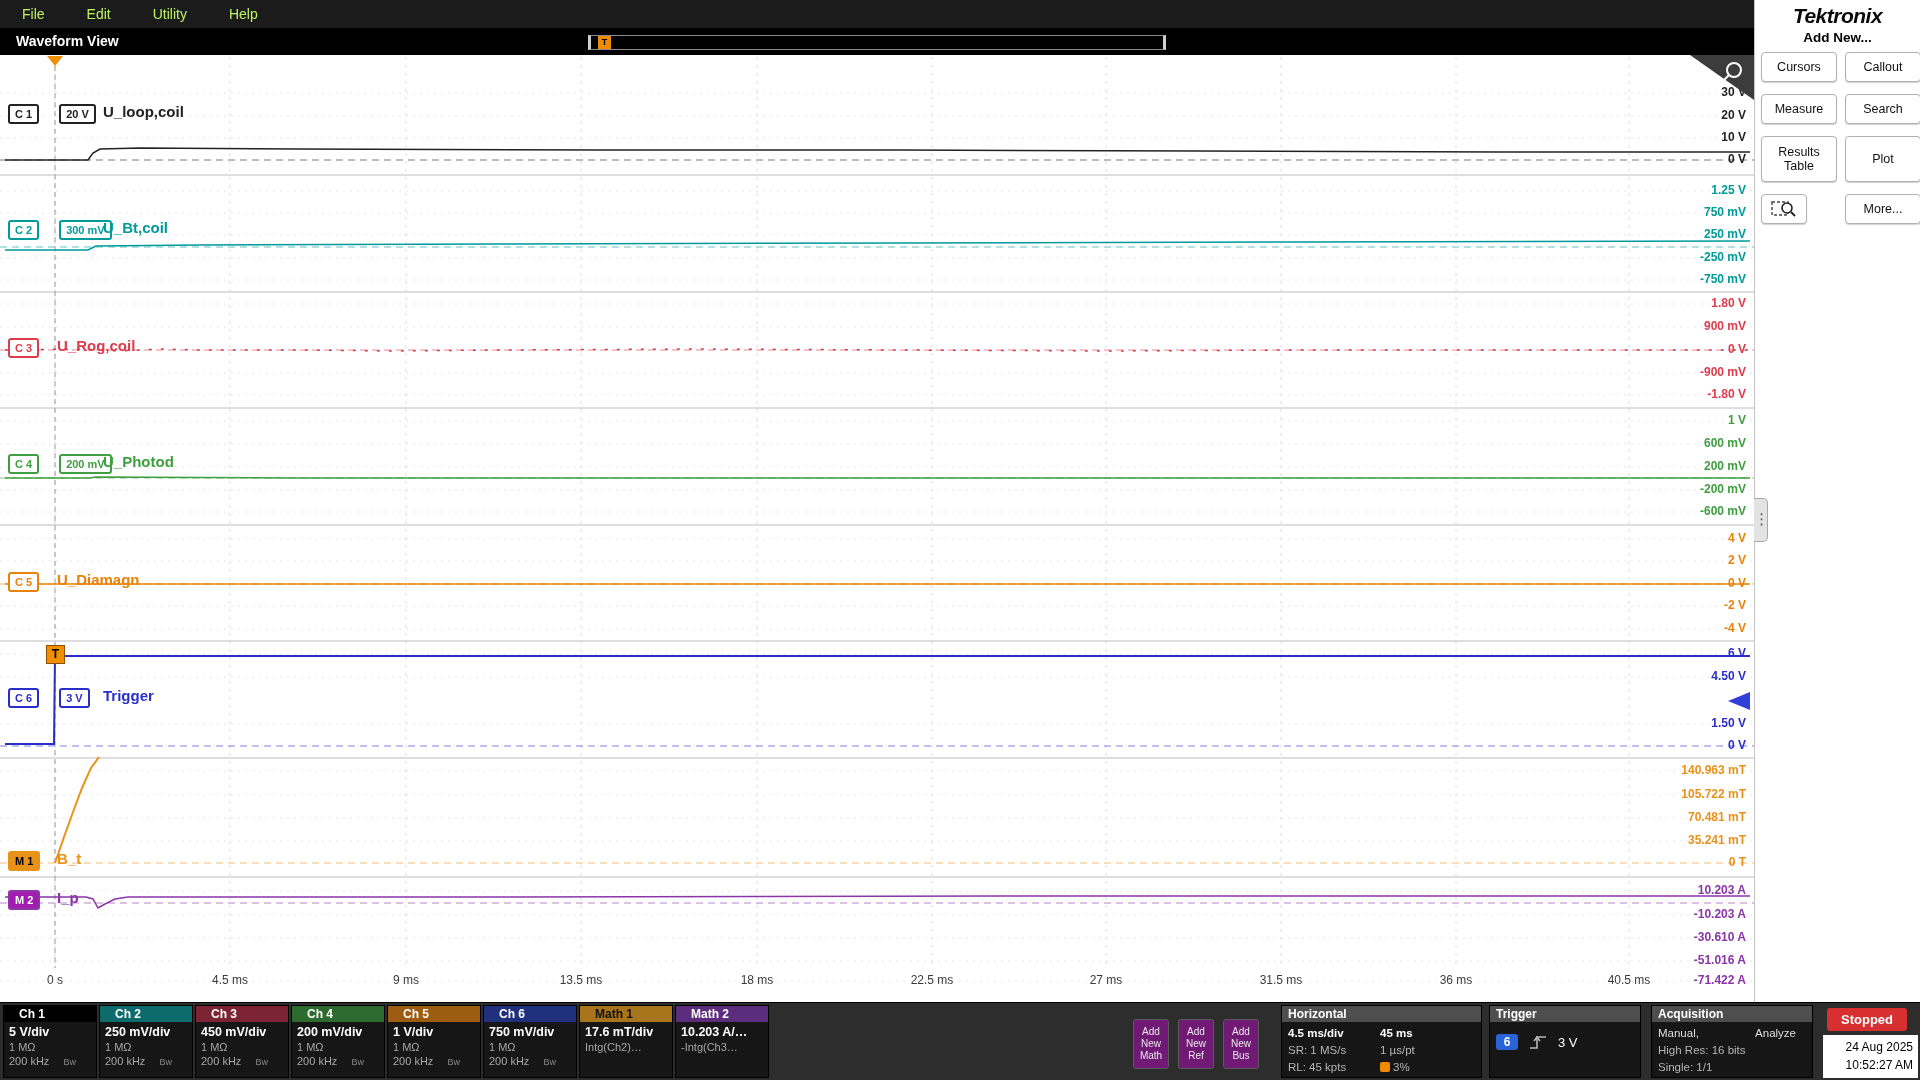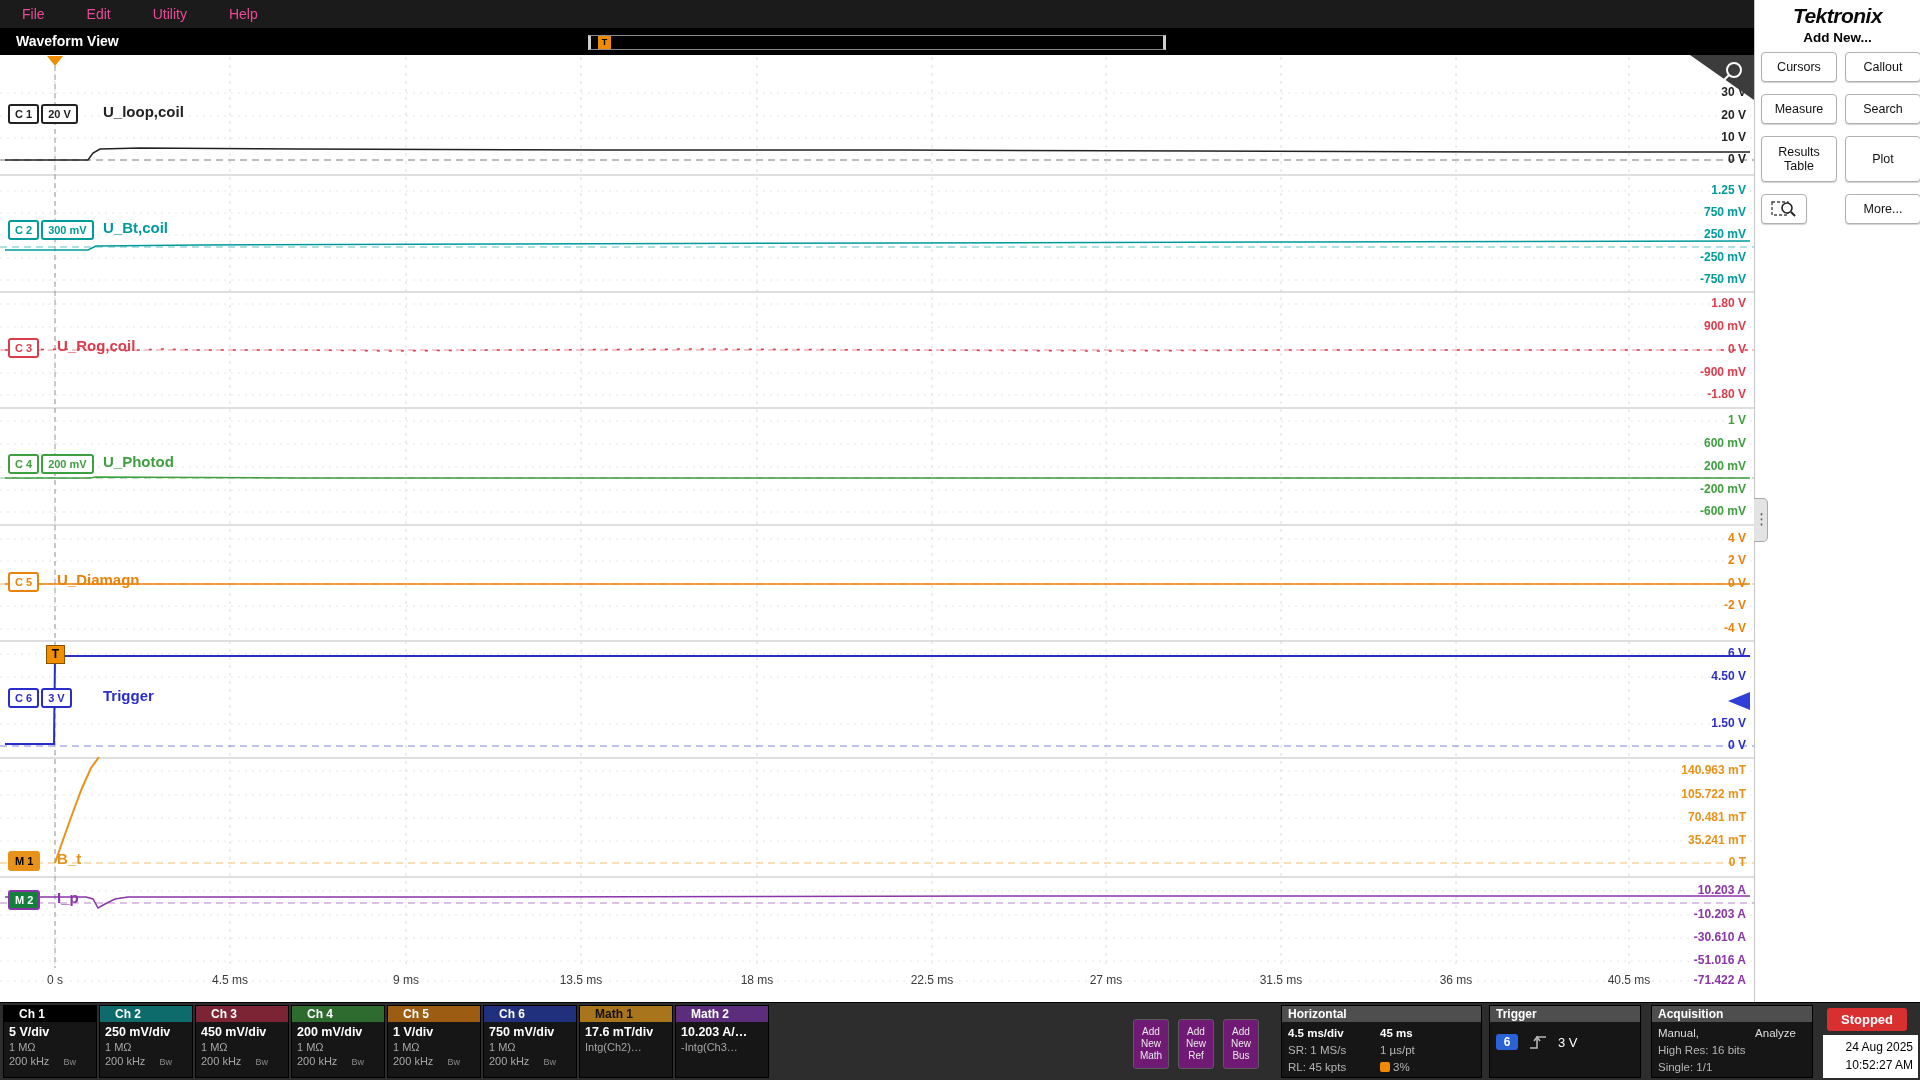--- a/index.html
+++ b/index.html
@@ -1,36 +1,36 @@
 <!DOCTYPE html>
 <html><head>
 <meta charset="utf-8">
 <style>
   html,body{margin:0;padding:0;background:#000;}
   #stage{position:relative;width:1920px;height:1080px;background:#fff;overflow:hidden;
          font-family:"Liberation Sans",sans-serif;}
   
   .menubar{position:absolute;left:0;top:0;width:1754px;height:28px;background:#1b1b1b;
            display:flex;align-items:center;gap:42px;padding-left:22px;box-sizing:border-box;}
-  .menubar span{color:#ec4899;font-size:14px;cursor:default;}
+  .menubar span{color:#bef264;font-size:14px;cursor:default;}
   
   .titlebar{position:absolute;left:0;top:28px;width:1754px;height:27px;background:#000;}
   .titlebar .wv{position:absolute;left:16px;top:5px;color:#fff;font-size:14px;font-weight:bold;}
   .preview{position:absolute;left:588px;top:7px;width:578px;height:15px;border:1px solid #8a8a8a;
            border-left:3px solid #cfcfcf;border-right:3px solid #cfcfcf;box-sizing:border-box;}
   .preview-t{position:absolute;left:7px;top:0px;width:13px;height:13px;background:#f08a00;
              color:#000;font-size:9px;font-weight:bold;text-align:center;line-height:13px;}
   
   #plot{position:absolute;left:0;top:55px;width:1754px;height:947px;background:#fff;}
   #wave-svg{position:absolute;left:0;top:55px;z-index:1;}
   #plot-labels{position:absolute;left:0;top:0;width:1920px;height:1080px;z-index:2;pointer-events:none;}
   #plot-labels *{pointer-events:auto;}
   .tick{position:absolute;left:1586px;width:160px;text-align:right;font-size:12px;font-weight:bold;}
   .xlab{position:absolute;top:973px;width:70px;text-align:center;font-size:12px;color:#3a3a3a;}
-  .ch-badge{position:absolute;left:8px;display:flex;gap:2px;}
+  .ch-badge{position:absolute;left:8px;display:flex;gap:20px;}
   .ch-badge .cell{background:#fff;border:2px solid;border-radius:3px;padding:0 5px;
                   font-size:11px;font-weight:bold;line-height:16px;white-space:nowrap;}
   .ch-label{position:absolute;font-size:15px;font-weight:bold;white-space:nowrap;}
   .trig-top{position:absolute;left:47px;top:56px;width:0;height:0;z-index:3;
             border-left:8px solid transparent;border-right:8px solid transparent;
             border-top:10px solid #f09000;}
   .trigT{position:absolute;left:46px;top:645px;width:17px;height:17px;background:#f09000;
          border:1px solid #8a5200;color:#000;font-weight:bold;font-size:12px;text-align:center;
          line-height:17px;z-index:3;}
   .level-arrow{position:absolute;left:1728px;top:692px;width:0;height:0;z-index:3;
@@ -245,21 +245,21 @@
       <div class="ch-badge" style="top: 851px;">
         <span class="cell" style="border-color: rgb(232, 146, 26); background: rgb(232, 146, 26); color: rgb(0, 0, 0);">M 1</span>
       </div>
       <span class="ch-label" style="left: 57px; top: 850px; color: rgb(232, 146, 26);">B_t</span>
       <span class="tick" style="top: 883px; color: rgb(138, 53, 168);">10.203 A</span>
       <span class="tick" style="top: 907px; color: rgb(138, 53, 168);">-10.203 A</span>
       <span class="tick" style="top: 930px; color: rgb(138, 53, 168);">-30.610 A</span>
       <span class="tick" style="top: 953px; color: rgb(138, 53, 168);">-51.016 A</span>
       <span class="tick" style="top: 973px; color: rgb(138, 53, 168);">-71.422 A</span>
       <div class="ch-badge" style="top: 890px;">
-        <span class="cell" style="border-color: rgb(138, 53, 168); background: #15803d; color: rgb(255, 255, 255);">M 2</span>
+        <span class="cell" style="border-color: rgb(138, 53, 168); background: #a21caf; color: rgb(255, 255, 255);">M 2</span>
       </div>
       <span class="ch-label" style="left: 57px; top: 889px; color: rgb(138, 53, 168);">I_p</span>
       <span class="xlab" style="left: 20px;">0 s</span>
       <span class="xlab" style="left: 195px;">4.5 ms</span>
       <span class="xlab" style="left: 371px;">9 ms</span>
       <span class="xlab" style="left: 546px;">13.5 ms</span>
       <span class="xlab" style="left: 722px;">18 ms</span>
       <span class="xlab" style="left: 897px;">22.5 ms</span>
       <span class="xlab" style="left: 1071px;">27 ms</span>
       <span class="xlab" style="left: 1246px;">31.5 ms</span>

